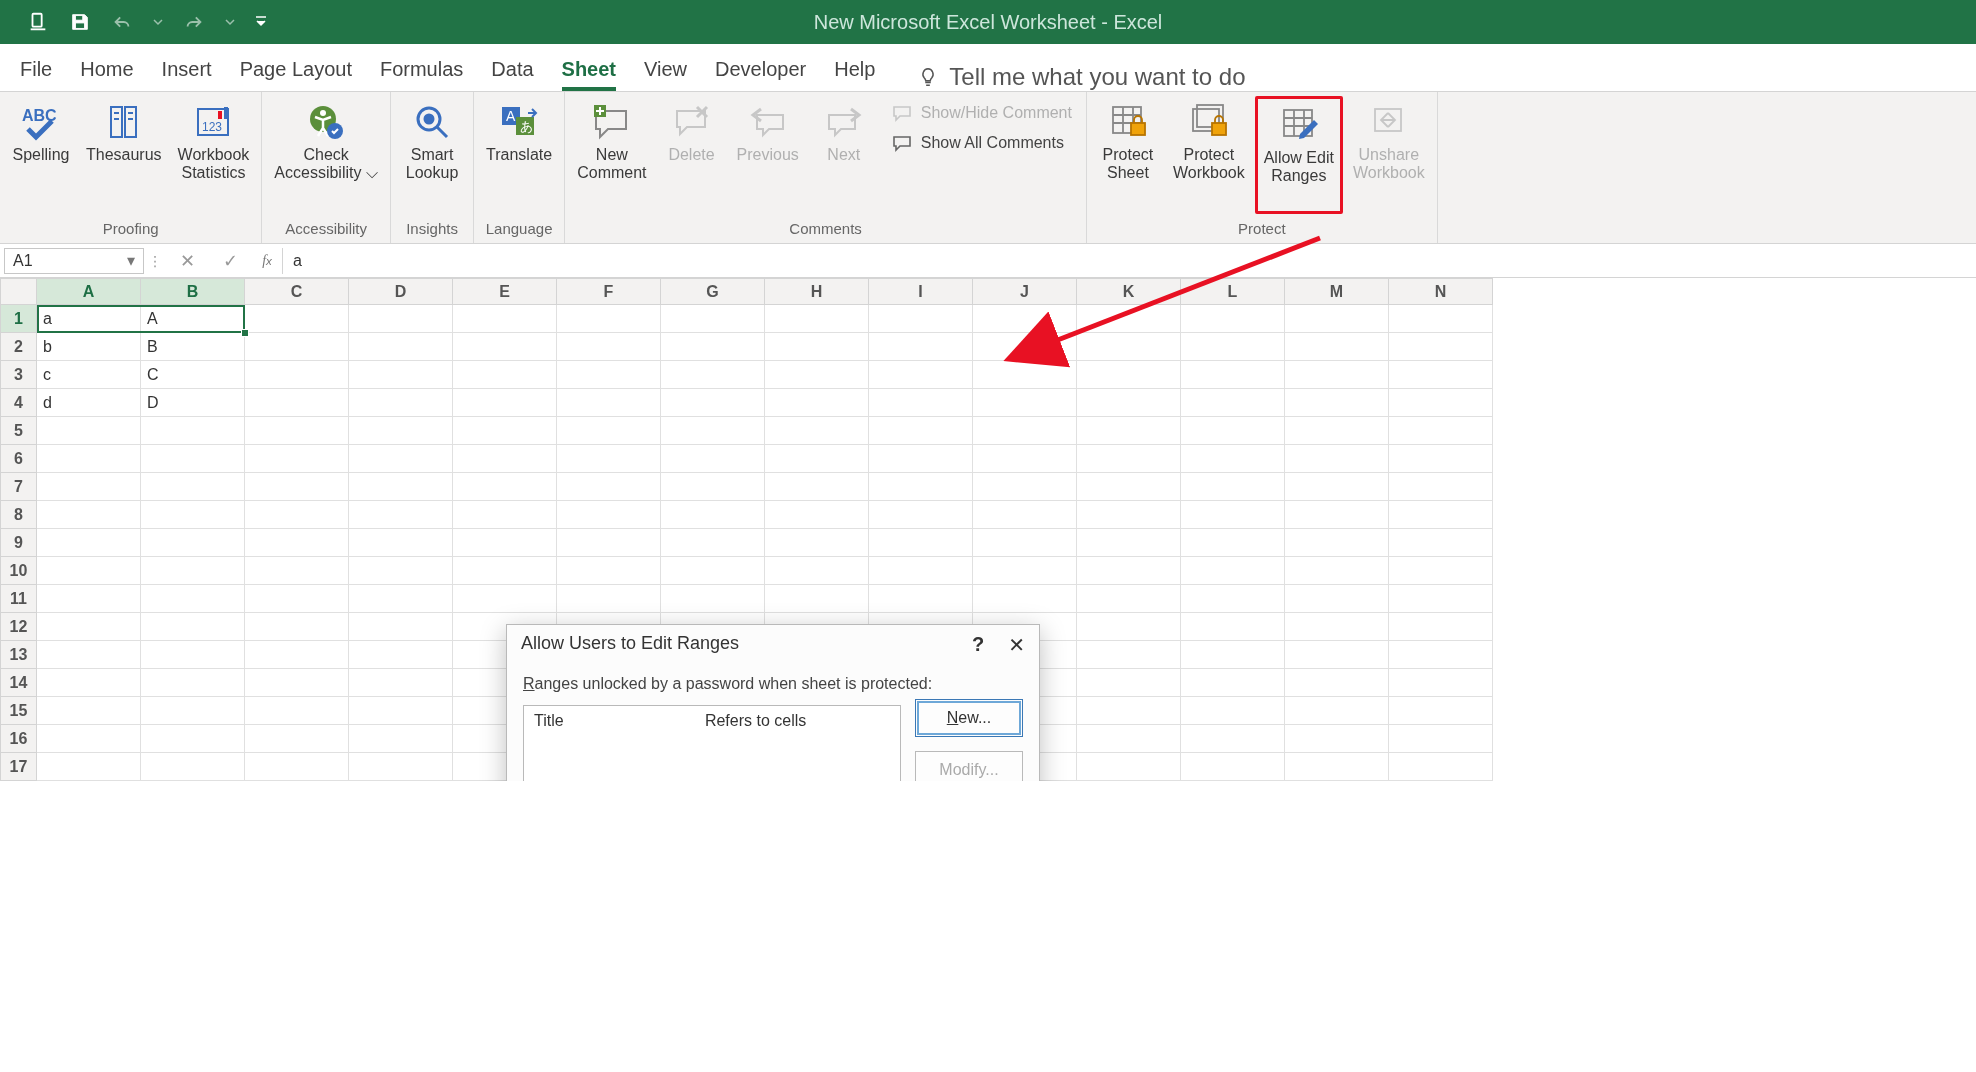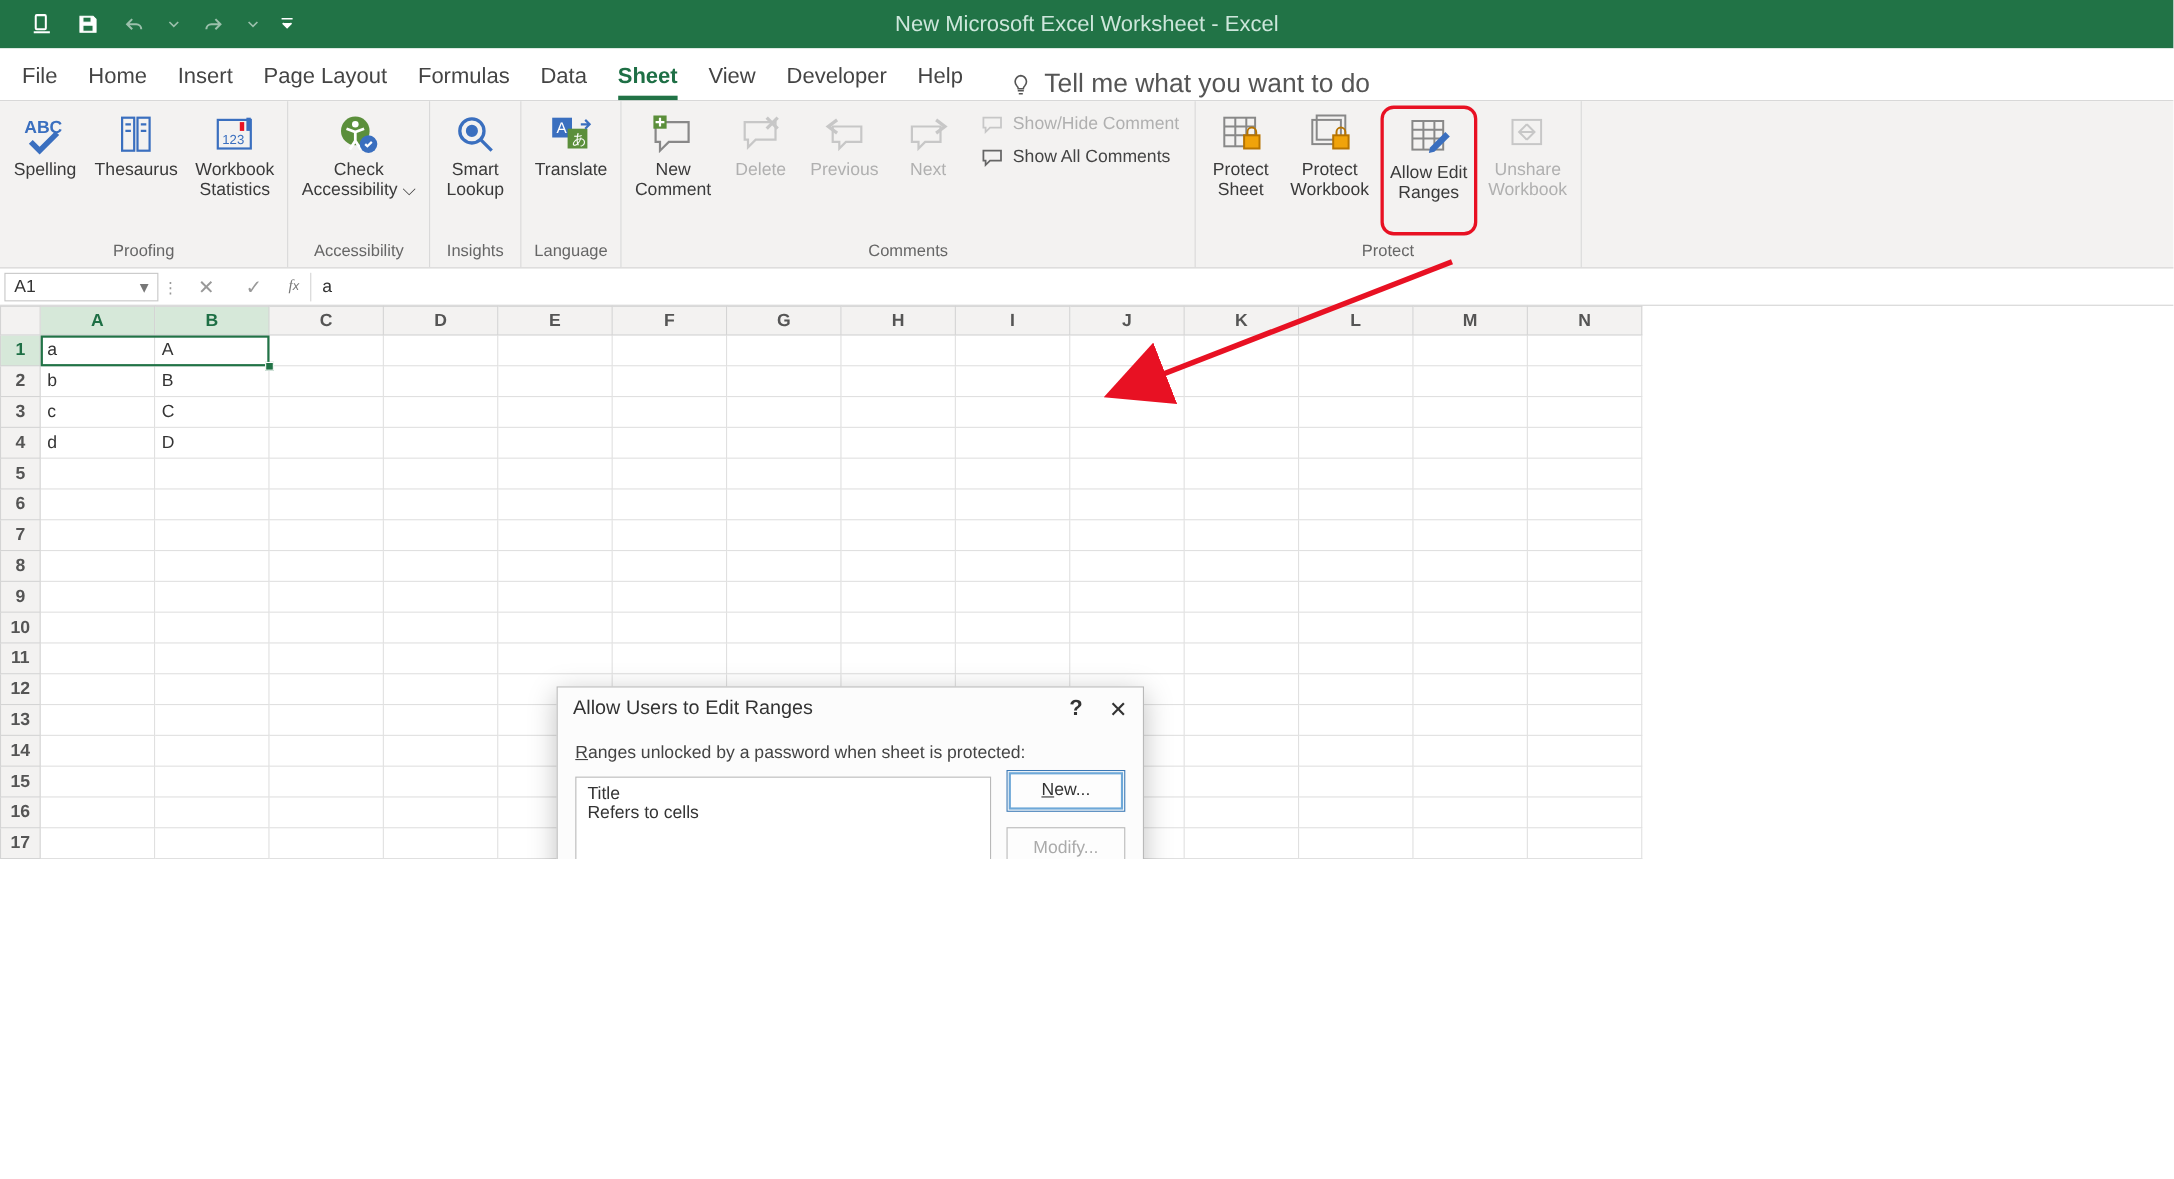--- a/index.html
+++ b/index.html
@@ -16,21 +16,21 @@
   .ribbon-groups { display:flex; background:#f3f2f1; border-bottom:1px solid #d4d4d4; height:152px;}
   .group { display:flex; flex-direction:column; justify-content:space-between; align-items:center; padding:4px 6px 2px 6px; border-right:1px solid #d9d9d9;}
   .group-row { display:flex; gap:4px; height:118px; align-items:stretch;}
   .gbtn { display:flex; flex-direction:column; align-items:center; justify-content:flex-start; padding:4px 6px; text-align:center; font-size:16px; color:#3a3a3a; line-height:1.15; min-width:70px;}
   .gbtn.disabled { color:#b0b0b0; fill:#b0b0b0; }
   .gbtn .icon { height:44px; display:flex; align-items:center; justify-content:center; margin-bottom:2px;}
   .glabel { font-size:15px; color:#666; padding-bottom:4px;}
   .toggle-list { display:flex; flex-direction:column; justify-content:flex-start; gap:8px; padding:6px 8px; font-size:16px; color:#444; }
   .toggle-list .row { display:flex; align-items:center; gap:8px; }
   .toggle-list .row .ic { width:22px; height:22px; display:inline-flex; align-items:center; justify-content:center; }
-  .highlight-box { border:3px solid #e81123; border-radius:12px; padding:0px;}
+  .highlight-box { border:3px solid #e81123; border-radius:2px; padding:0px;}
   .namebox-bar { display:flex; align-items:center; height:34px; border-bottom:1px solid #d4d4d4; padding:0 4px;}
   .namebox { width:140px; border:1px solid #c7c7c7; height:26px; padding:2px 8px; display:flex; align-items:center; font-size:16px; justify-content:space-between; background:#fff;}
   .fx-sep { width:22px; text-align:center; color:#999; }
   .fx-btn { color:#999; padding:0 14px; font-size:18px; }
   .fxlab { font-style:italic; font-family:"Times New Roman",serif; font-size:14px; color:#777; padding:0 10px;}
   .formula-input { flex:1; border-left:1px solid #d4d4d4; height:26px; padding:0 10px; font-size:16px; display:flex; align-items:center;}
   .sheet { position:relative; }
   table.grid { border-collapse:collapse; table-layout:fixed;}
   .colhdr, .rowhdr { background:#f3f2f1; border:1px solid #d4d4d4; font-size:16px; color:#555; text-align:center;}
   .corner { width:36px; height:26px; background:#f3f2f1; border:1px solid #d4d4d4;}
@@ -38,21 +38,21 @@
   .rowhdr { width:36px; height:28px; text-align:center;}
   td.cell { border:1px solid #e0e0e0; height:28px; font-size:16px; padding:0 6px; text-align:left;}
   .colhdr.sel, .rowhdr.sel { background:#d6e8d9; color:#1e6f45; }
   .sel-range { position:absolute; border:2px solid #217346; pointer-events:none;}
   .sel-handle { position:absolute; width:8px; height:8px; background:#217346; border:1px solid #fff;}
   .dialog { position:absolute; left:506px; top:346px; width:534px; background:#fcfcfc; border:1px solid #b9b9b9; box-shadow:0 6px 24px rgba(0,0,0,.25); }
   .dialog-title { display:flex; align-items:flex-start; justify-content:space-between; padding:8px 14px; font-size:18px; color:#333;}
   .dialog-title .ctrls { display:flex; gap:24px; font-size:20px; color:#333;}
   .dialog-body { padding:10px 16px 16px 16px; font-size:16px; color:#444;}
   .listbox { border:1px solid #b9b9b9; height:130px; margin-top:6px; background:#fff;}
-  .lb-head { display:flex; border-bottom:0; font-size:16px; color:#333; padding:6px 10px;flex-direction:column;}
+  .lb-head { display:flex; border-bottom:0; font-size:16px; color:#333; padding:6px 10px;}
   .lb-col1 { width:48%; }
   .side-btns { display:flex; flex-direction:column; gap:14px;}
   .dlg-row { display:flex; gap:14px; align-items:flex-start;}
   .btn { border:1px solid #b9b9b9; background:#fdfdfd; height:38px; min-width:108px; font-size:16px; display:inline-flex; align-items:center; justify-content:center; color:#333;}
   .btn.disabled { color:#aaa; }
   .btn.focus { outline:2px solid #6ea8d8; outline-offset:-4px; border:1px solid #3b78b5;}
   .chk { width:18px; height:18px; border:1px solid #888; border-radius:3px; display:inline-block; vertical-align:middle; margin-right:8px;}
   .dlg-foot { display:flex; gap:14px; margin-top:22px;}
   .arrow { position:absolute; pointer-events:none; }
   .u { text-decoration: underline; }

